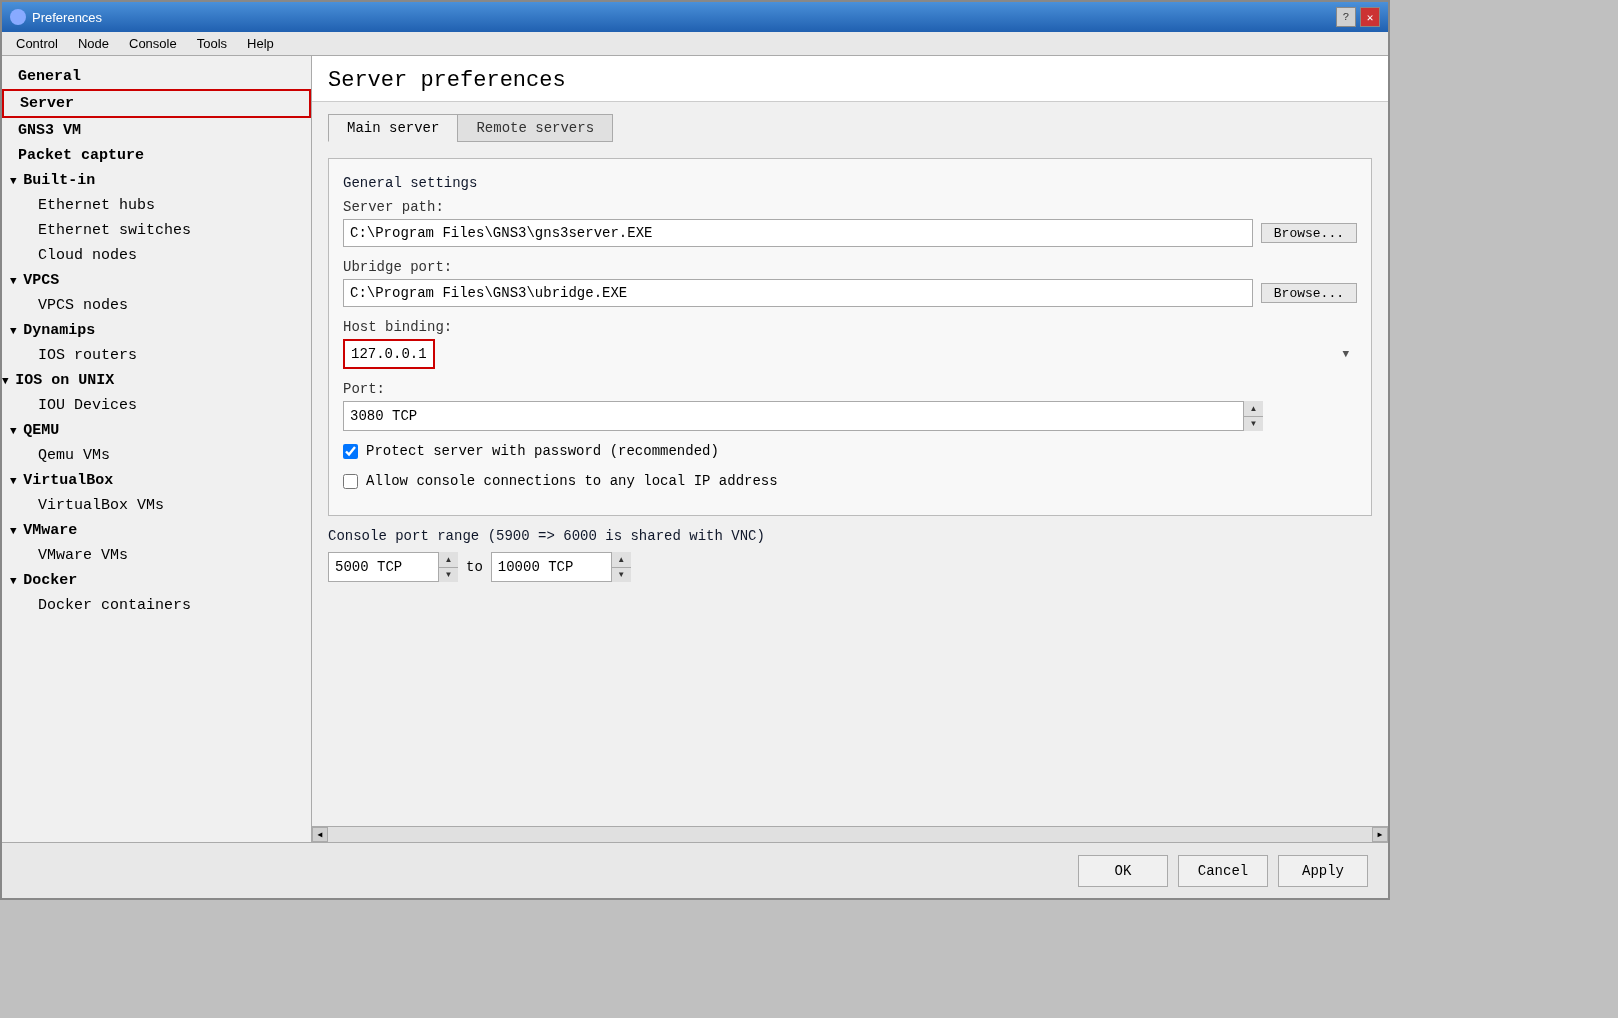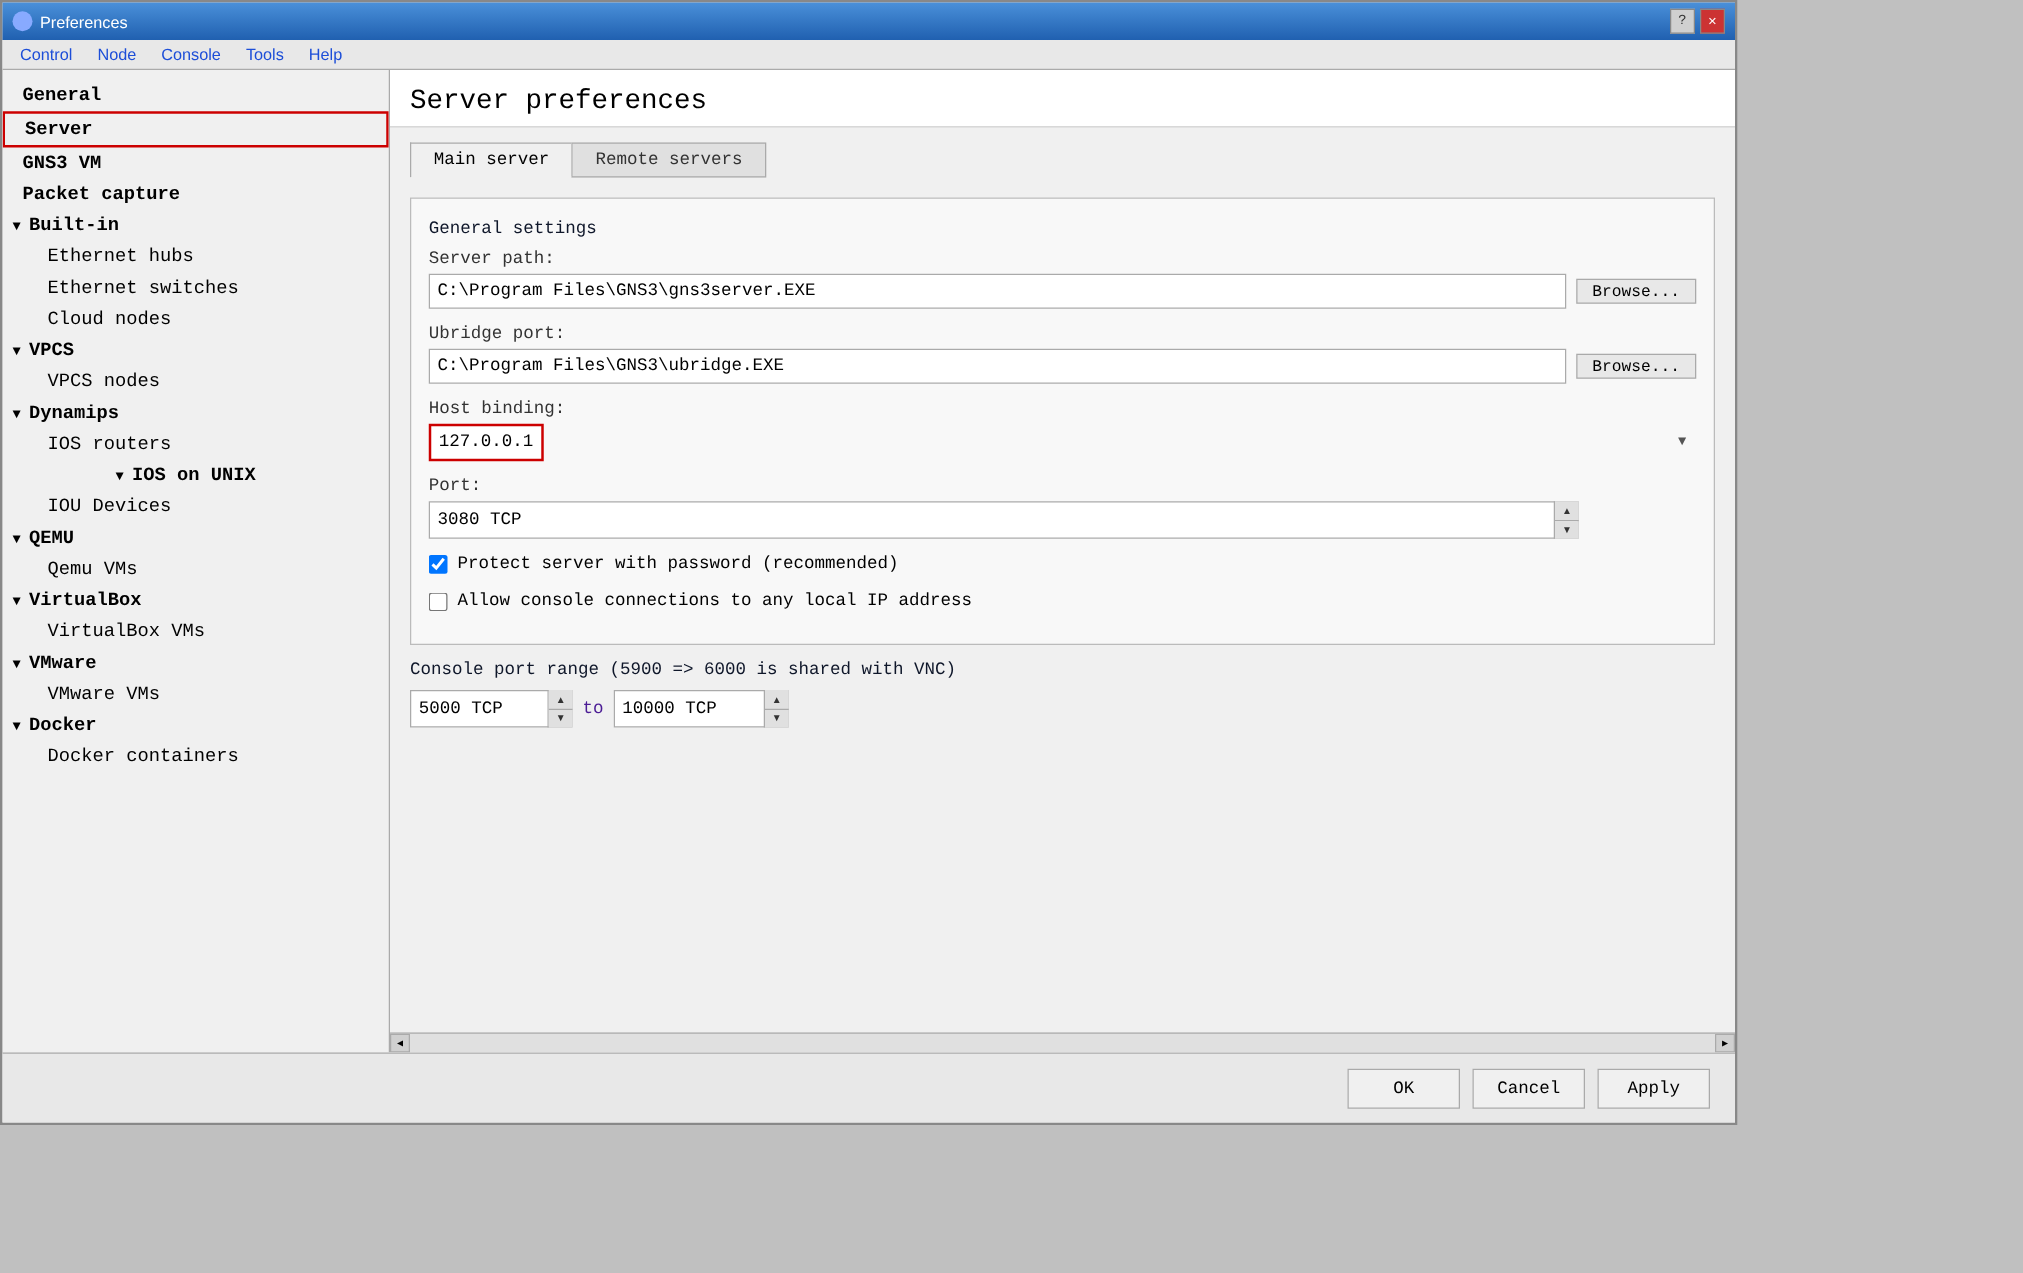--- a/index.html
+++ b/index.html
@@ -85,21 +85,21 @@
       display: flex;
       align-items: center;
       padding: 0 4px;
       flex-shrink: 0;
     }
 
     .menu-item {
       padding: 2px 10px;
       font-family: Arial, sans-serif;
       font-size: 13px;
-      color: #1d4ed8;
+      color: #000000;
       cursor: pointer;
     }
 
     .main-content {
       display: flex;
       flex: 1;
       overflow: hidden;
     }
 
     
@@ -344,21 +344,21 @@
 
     .console-range-row {
       display: flex;
       align-items: center;
       gap: 8px;
     }
 
     .range-label {
       font-family: "Courier New", Courier, monospace;
       font-size: 14px;
-      color: #4c1d95;
+      color: #000000;
     }
 
     
     .bottom-scroll {
       height: 16px;
       background: #e0e0e0;
       border-top: 1px solid #aaa;
       display: flex;
       align-items: center;
       flex-shrink: 0;
@@ -439,21 +439,21 @@
       <div class="sidebar-item top-level">GNS3 VM</div>
       <div class="sidebar-item top-level">Packet capture</div>
       <div class="sidebar-item top-level has-arrow" style="padding-left:8px;">Built-in</div>
       <div class="sidebar-item sub-item">Ethernet hubs</div>
       <div class="sidebar-item sub-item">Ethernet switches</div>
       <div class="sidebar-item sub-item">Cloud nodes</div>
       <div class="sidebar-item top-level has-arrow" style="padding-left:8px;">VPCS</div>
       <div class="sidebar-item sub-item">VPCS nodes</div>
       <div class="sidebar-item top-level has-arrow" style="padding-left:8px;">Dynamips</div>
       <div class="sidebar-item sub-item">IOS routers</div>
-      <div class="sidebar-item top-level has-arrow" style="padding-left:0;text-align:center;">IOS on UNIX</div>
+      <div class="sidebar-item top-level has-arrow" style="padding-left:0;">IOS on UNIX</div>
       <div class="sidebar-item sub-item">IOU Devices</div>
       <div class="sidebar-item top-level has-arrow" style="padding-left:8px;">QEMU</div>
       <div class="sidebar-item sub-item">Qemu VMs</div>
       <div class="sidebar-item top-level has-arrow" style="padding-left:8px;">VirtualBox</div>
       <div class="sidebar-item sub-item">VirtualBox VMs</div>
       <div class="sidebar-item top-level has-arrow" style="padding-left:8px;">VMware</div>
       <div class="sidebar-item sub-item">VMware VMs</div>
       <div class="sidebar-item top-level has-arrow" style="padding-left:8px;">Docker</div>
       <div class="sidebar-item sub-item">Docker containers</div>
     </div>

